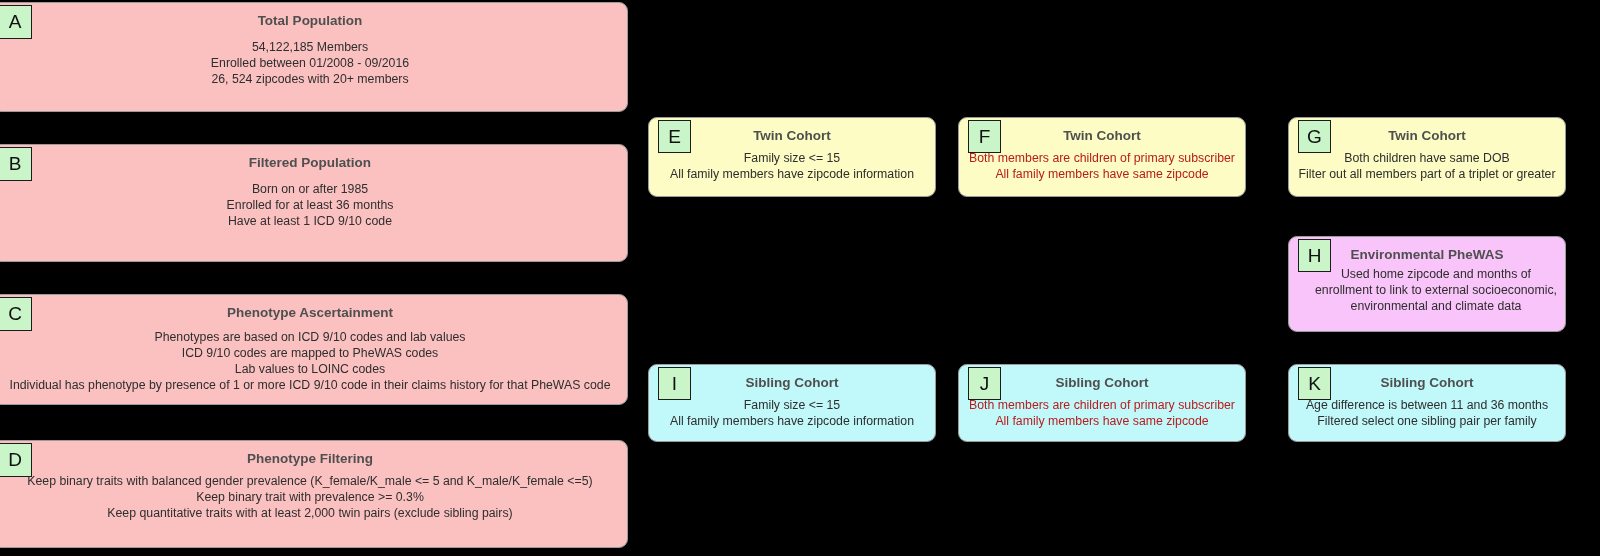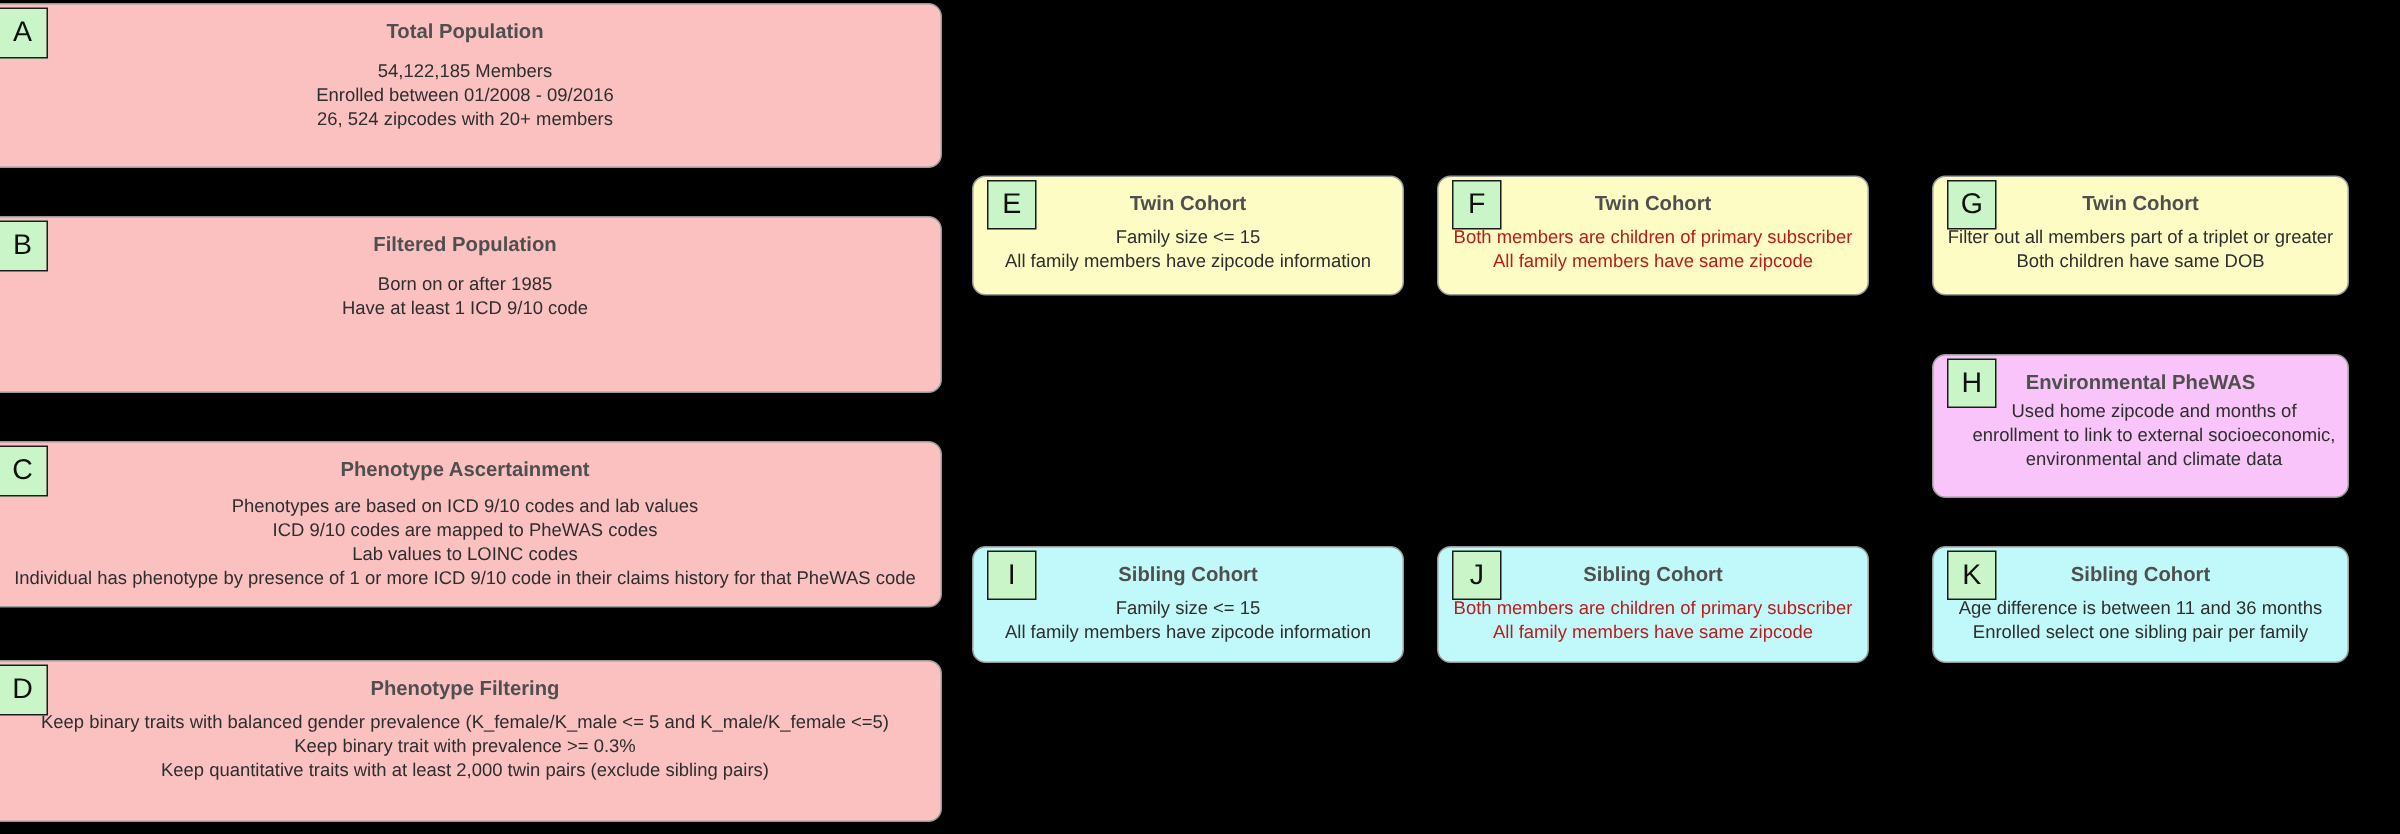--- a/index.html
+++ b/index.html
@@ -83,20 +83,21 @@
       <div>Enrolled between 01/2008 - 09/2016</div>
       <div>26, 524 zipcodes with 20+ members</div>
     </div>
   </div>
 
   <div class="box pink" id="box-B">
     <div class="badge">B</div>
     <div class="title">Filtered Population</div>
     <div class="body">
       <div>Born on or after 1985</div>
+      <div>Enrolled for at least 36 months</div>
       <div>Have at least 1 ICD 9/10 code</div>
     </div>
   </div>
 
   <div class="box pink" id="box-C">
     <div class="badge">C</div>
     <div class="title">Phenotype Ascertainment</div>
     <div class="body">
       <div>Phenotypes are based on ICD 9/10 codes and lab values</div>
       <div>ICD 9/10 codes are mapped to PheWAS codes</div>
@@ -130,22 +131,22 @@
     <div class="body muted">
       <div>Both members are children of primary subscriber</div>
       <div>All family members have same zipcode</div>
     </div>
   </div>
 
   <div class="box yellow small-box" id="box-G">
     <div class="badge">G</div>
     <div class="title">Twin Cohort</div>
     <div class="body">
+      <div>Both children have same DOB</div>
       <div>Filter out all members part of a triplet or greater</div>
-      <div>Both children have same DOB</div>
     </div>
   </div>
 
   <div class="box magenta small-box" id="box-H">
     <div class="badge">H</div>
     <div class="title">Environmental PheWAS</div>
     <div class="body">
       <div>Used home zipcode and months of enrollment to link to external socioeconomic, environmental and climate data</div>
     </div>
   </div>
@@ -166,17 +167,17 @@
       <div>Both members are children of primary subscriber</div>
       <div>All family members have same zipcode</div>
     </div>
   </div>
 
   <div class="box cyan small-box" id="box-K">
     <div class="badge">K</div>
     <div class="title">Sibling Cohort</div>
     <div class="body">
       <div>Age difference is between 11 and 36 months</div>
-      <div>Enrolled select one sibling pair per family</div>
+      <div>Filtered select one sibling pair per family</div>
     </div>
   </div>
 
 </div>
 
 </body></html>

